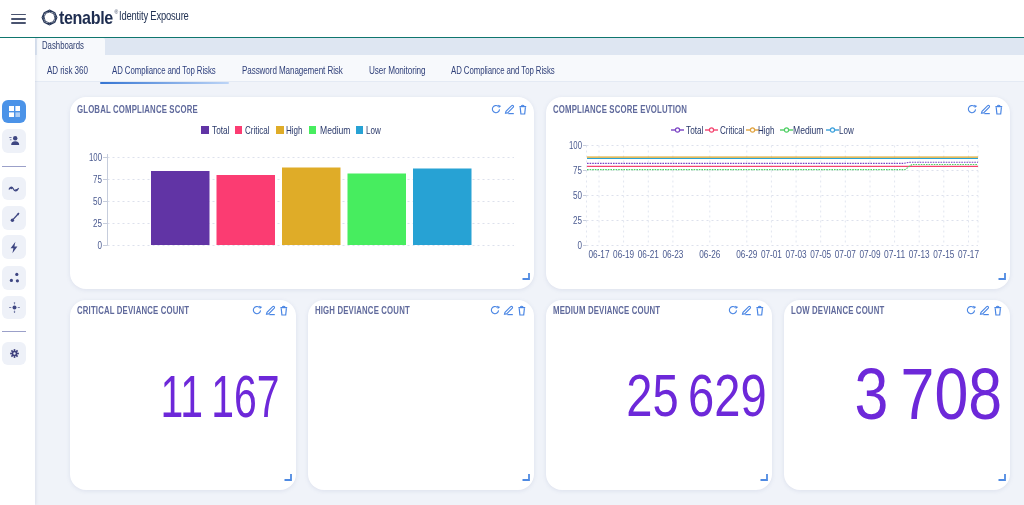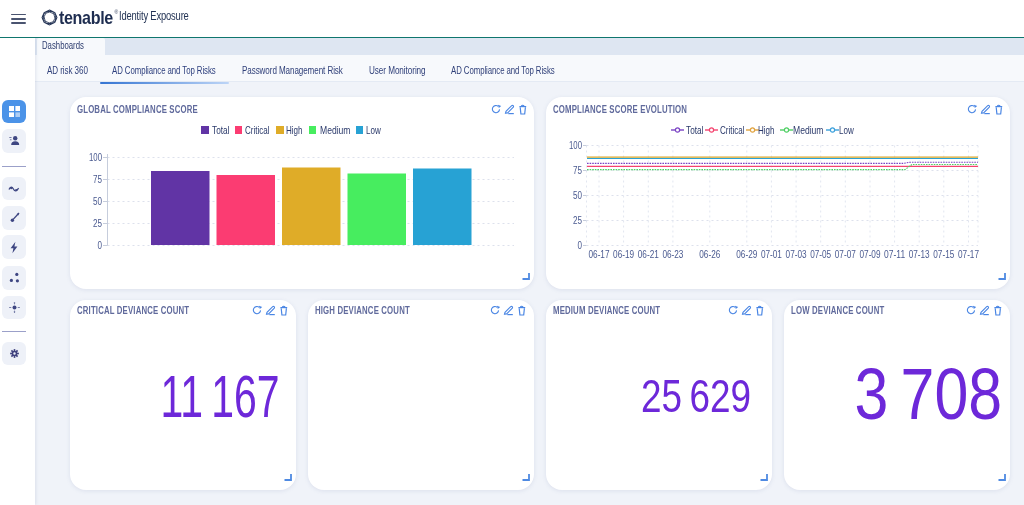--- a/index.html
+++ b/index.html
@@ -345,21 +345,21 @@
       <svg width="37" height="11" viewBox="0 0 37 11" fill="none" stroke="#4a86e4" stroke-width="1.1">
     <path d="M7.2 2.3 A3.6 3.6 0 1 0 8.55 5.4"></path>
         <path d="M6.9 0.7 L7.8 3.9 L10.2 1.9 Z" fill="#4a86e4" stroke="none"></path>
     <path d="M14.5 9.3 L16.6 8.9 L22.3 3.2 A1.15 1.15 0 0 0 20.7 1.6 L15 7.3 Z"></path>
         <path d="M17.3 9.6 H22.8" stroke-width="1.2"></path>
     <path d="M28.4 2.6 H35.2" stroke-width="1.2"></path>
         <path d="M30.5 2.4 C30.5 0.8 33.1 0.8 33.1 2.4" stroke-width="1.1"></path>
     <path d="M29.2 3.3 L29.9 10 L33.7 10 L34.4 3.3" stroke-width="1.2"></path>
   </svg>
     </div>
-  <div class="bignum" style="top:66.3px; font-size:47px; line-height:60px;"><span class="bigin" style="transform:scaleX(0.785)">25 629</span></div>
+  <div class="bignum" style="top:66.3px; font-size:60px; line-height:60px;"><span class="bigin" style="transform:scaleX(0.785)">25 629</span></div>
   <div class="corner"><svg width="8" height="7" viewBox="0 0 8 7" fill="none" stroke="#4f8ae2" stroke-width="1.8">
         <path d="M0.5 6 L7 6 L7 0"></path>
       </svg></div>
 </div>
 <div class="card small" id="card6" style="left:784px; top:300px; width:226px; height:190px;">
   <div class="ctitle"><span class="sqz" style="transform:scaleX(0.78)">LOW DEVIANCE COUNT</span></div>
   <div class="cicons" style="right:7px">
       <svg width="37" height="11" viewBox="0 0 37 11" fill="none" stroke="#4a86e4" stroke-width="1.1">
     <path d="M7.2 2.3 A3.6 3.6 0 1 0 8.55 5.4"></path>
         <path d="M6.9 0.7 L7.8 3.9 L10.2 1.9 Z" fill="#4a86e4" stroke="none"></path>

